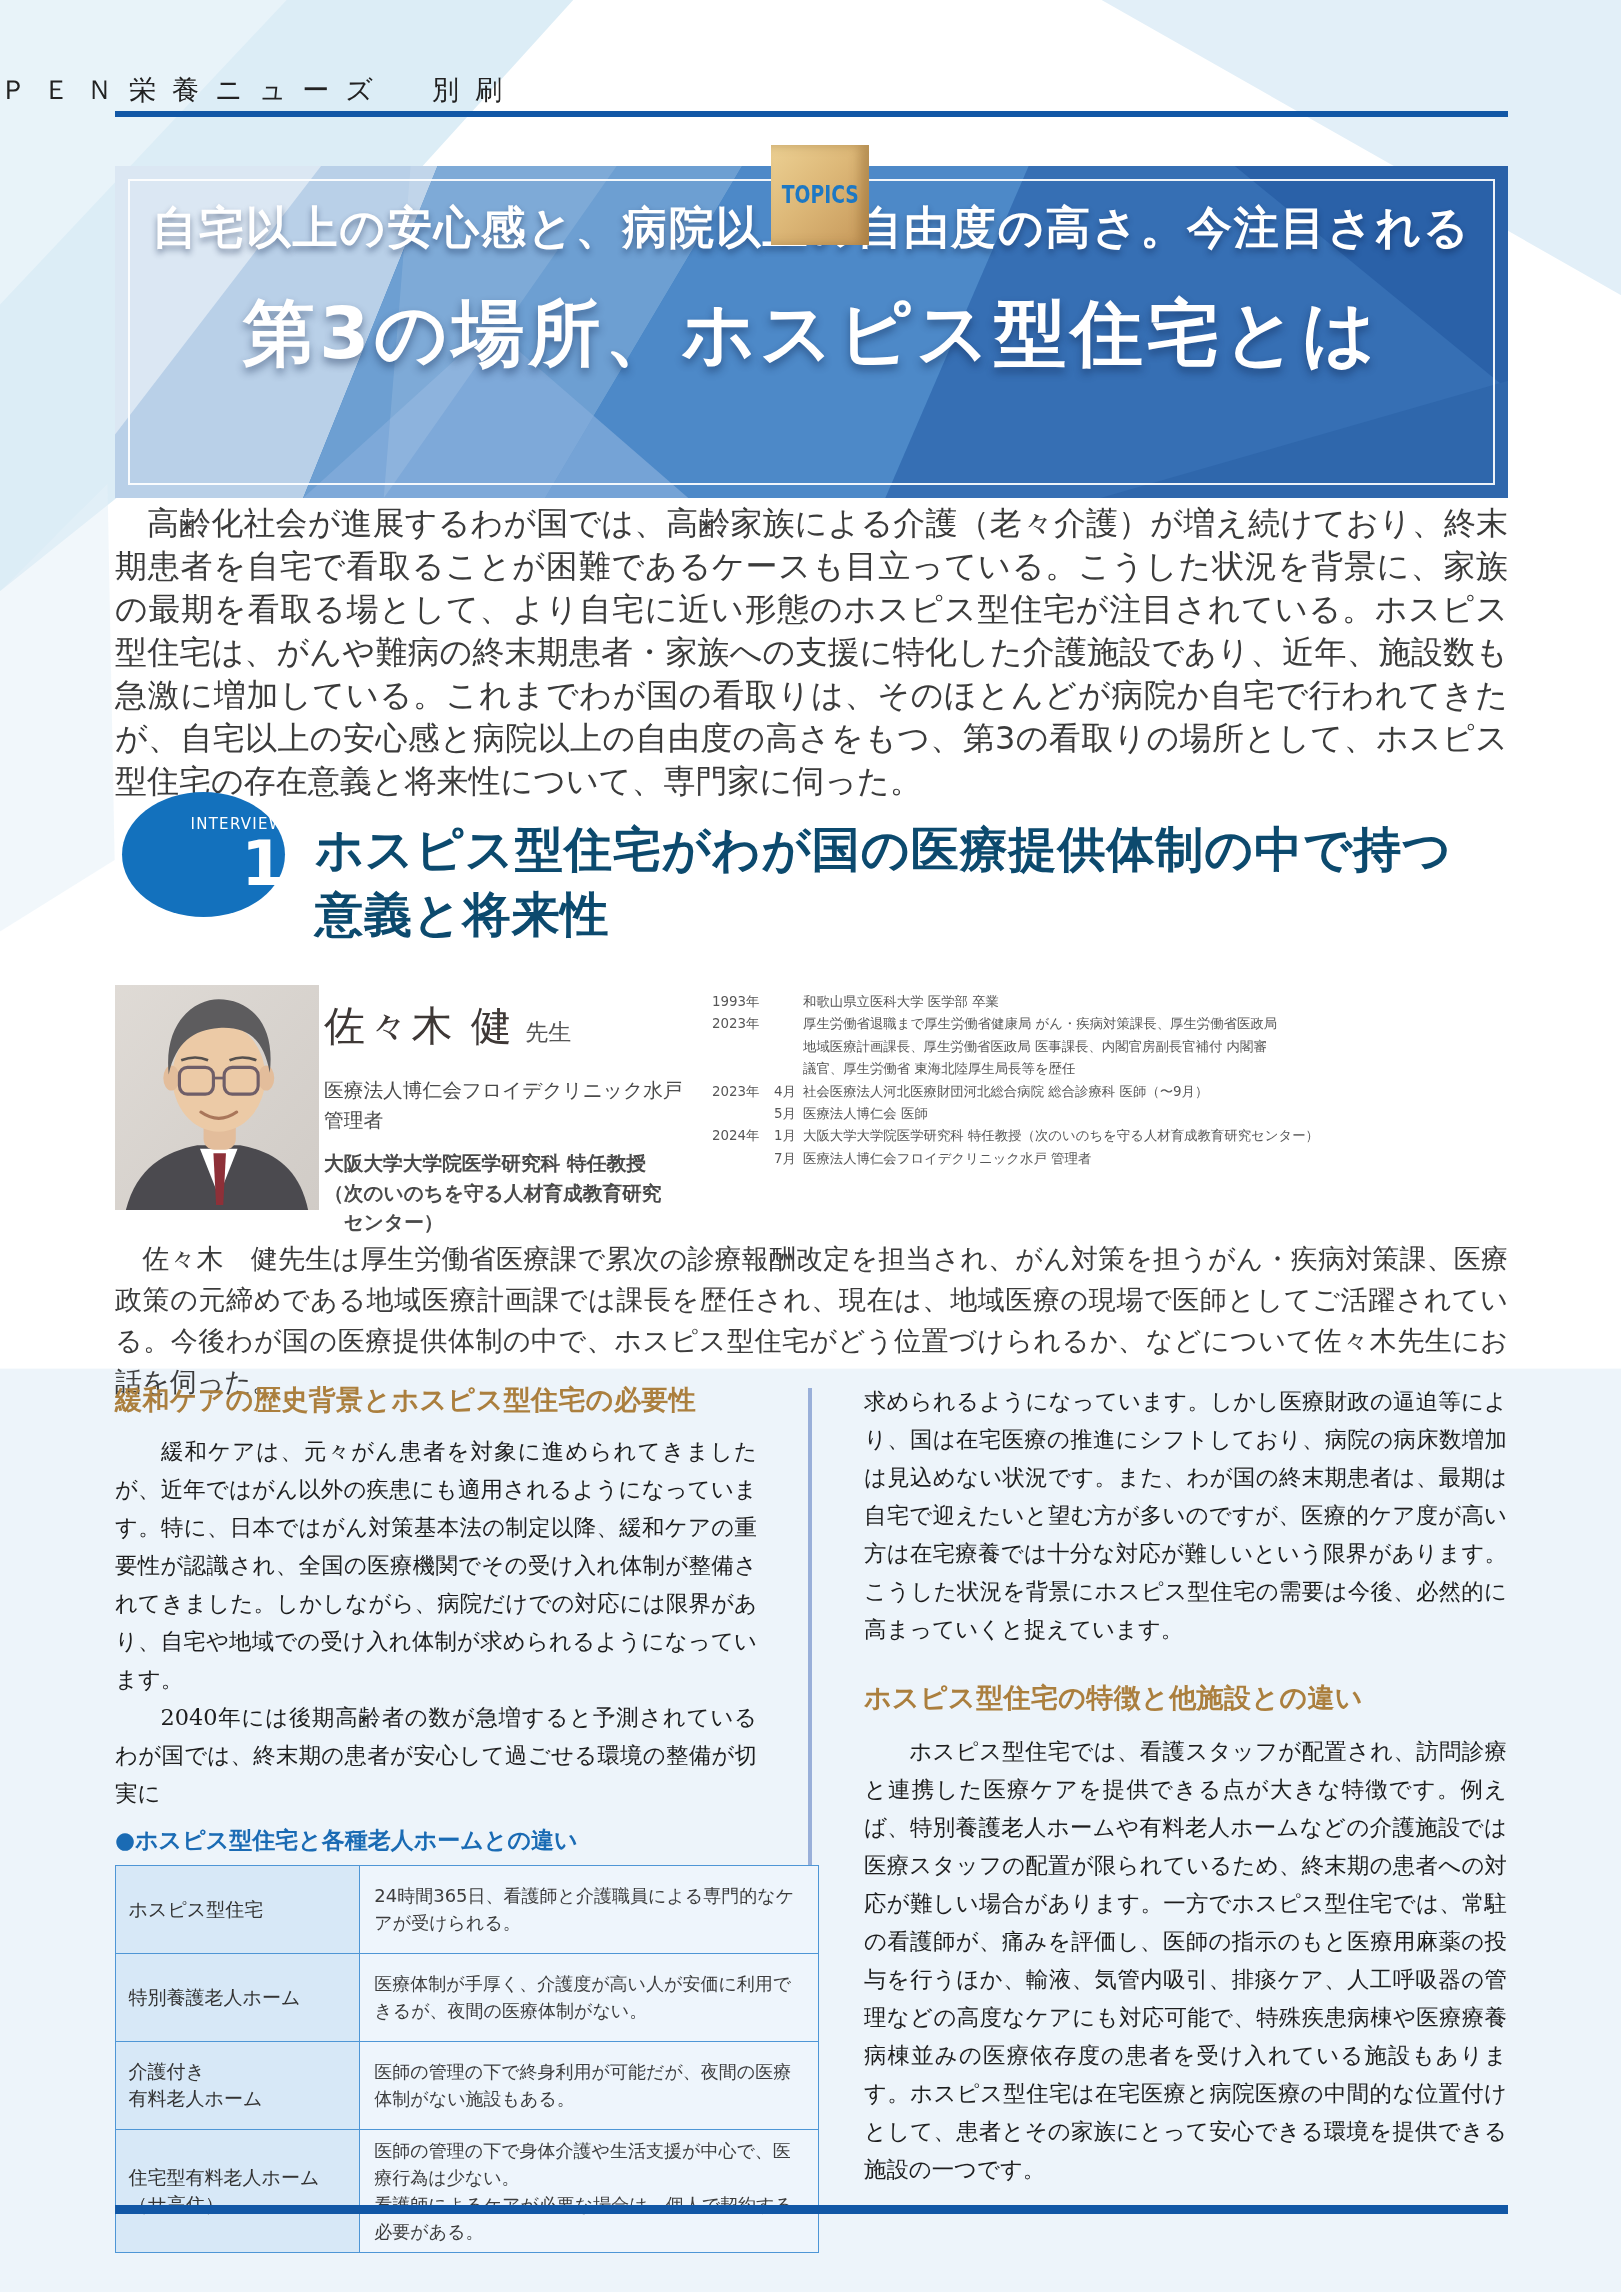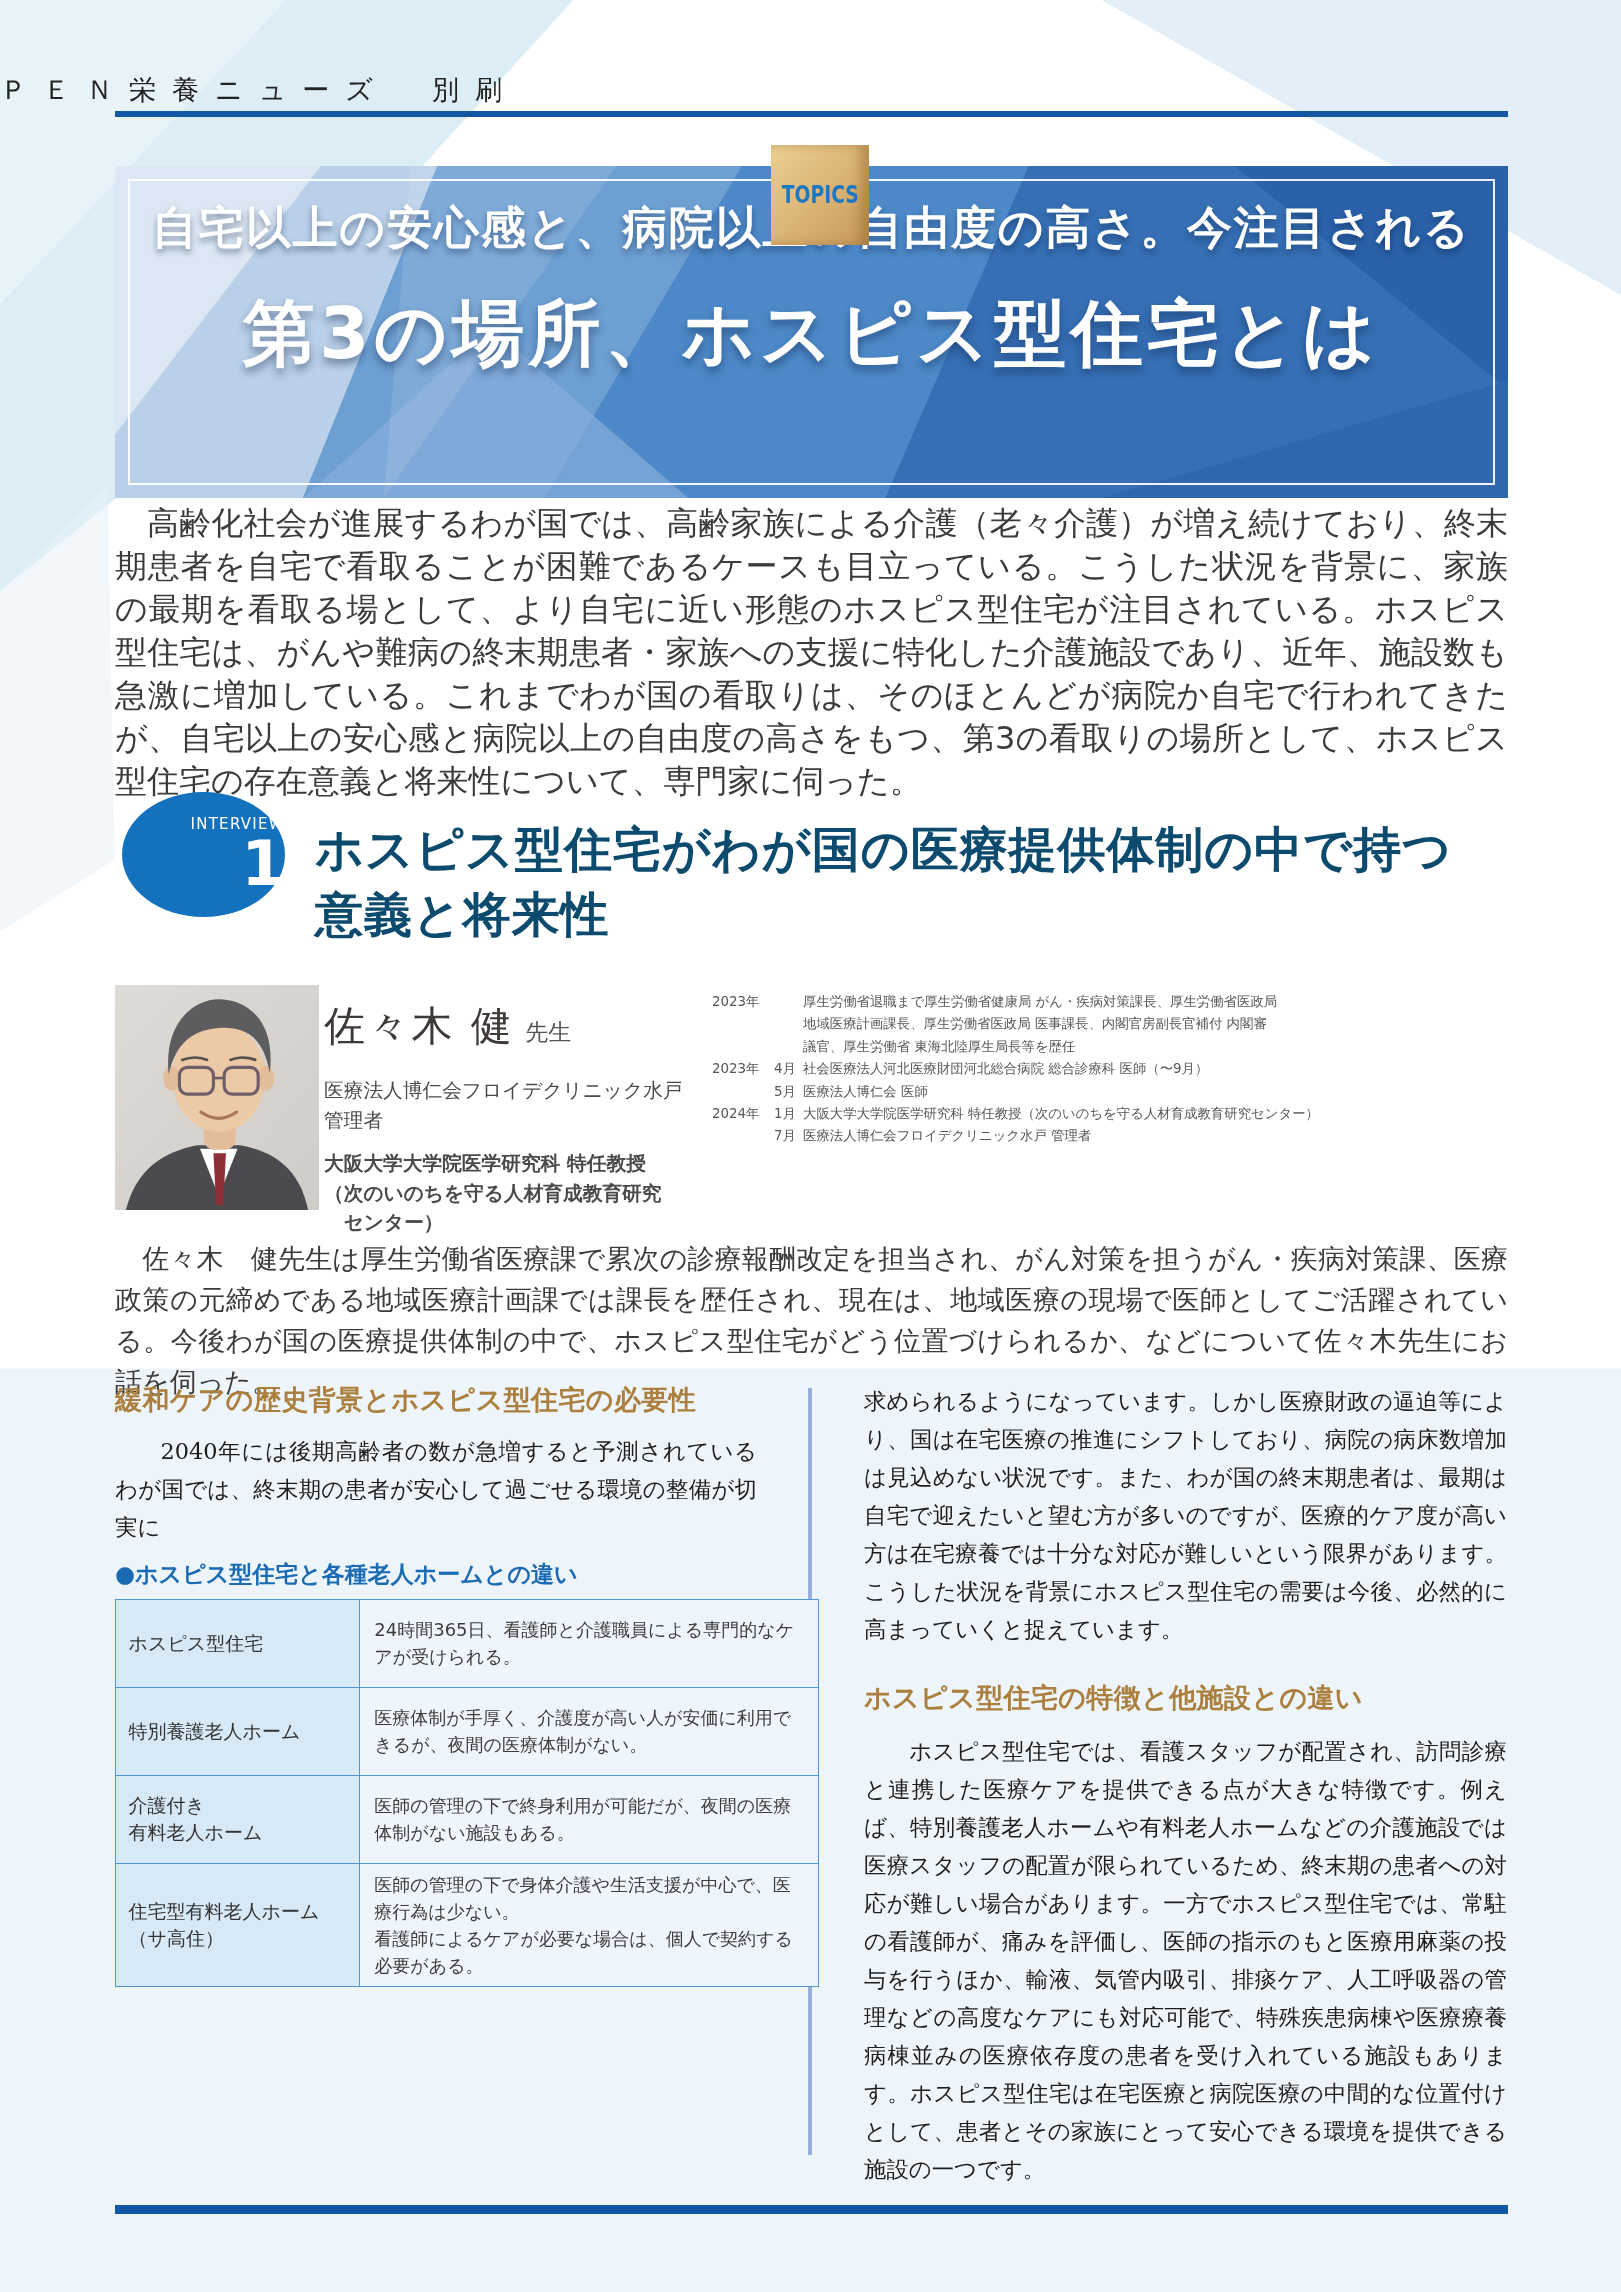--- a/index.html
+++ b/index.html
@@ -196,20 +196,25 @@
   <span class="nm">佐々木 健</span><span class="hn">先生</span>
 </div>
 <div class="abs affil1 pre">医療法人博仁会フロイデクリニック水戸
 管理者</div>
 <div class="abs affil2 pre">大阪大学大学院医学研究科 特任教授
 （次のいのちを守る人材育成教育研究
 　センター）</div>
 
 <div class="abs career">
   <div class="row">
+    <div class="cy">1993年</div>
+    <div class="cm"></div>
+    <div class="cd pre">和歌山県立医科大学 医学部 卒業</div>
+  </div>
+  <div class="row">
     <div class="cy">2023年</div>
     <div class="cm"></div>
     <div class="cd pre">厚生労働省退職まで厚生労働省健康局 がん・疾病対策課長、厚生労働省医政局
 地域医療計画課長、厚生労働省医政局 医事課長、内閣官房副長官補付 内閣審
 議官、厚生労働省 東海北陸厚生局長等を歴任</div>
   </div>
   <div class="row">
     <div class="cy">2023年</div>
     <div class="cm">4月</div>
     <div class="cd pre">社会医療法人河北医療財団河北総合病院 総合診療科 医師（〜9月）</div>
@@ -232,20 +237,21 @@
 </div>
 
 <div class="abs lead">
   <p>　佐々木　健先生は厚生労働省医療課で累次の診療報酬改定を担当され、がん対策を担うがん・疾病対策課、医療政策の元締めである地域医療計画課では課長を歴任され、現在は、地域医療の現場で医師としてご活躍されている。今後わが国の医療提供体制の中で、ホスピス型住宅がどう位置づけられるか、などについて佐々木先生にお話を伺った。</p>
 </div>
 
 <div class="abs col-divider"></div>
 
 <div class="abs col col-left">
   <h2 class="gold-heading">緩和ケアの歴史背景とホスピス型住宅の必要性</h2>
+  <p class="body-serif indent">　緩和ケアは、元々がん患者を対象に進められてきましたが、近年ではがん以外の疾患にも適用されるようになっています。特に、日本ではがん対策基本法の制定以降、緩和ケアの重要性が認識され、全国の医療機関でその受け入れ体制が整備されてきました。しかしながら、病院だけでの対応には限界があり、自宅や地域での受け入れ体制が求められるようになっています。</p>
   <p class="body-serif indent">　2040年には後期高齢者の数が急増すると予測されているわが国では、終末期の患者が安心して過ごせる環境の整備が切実に</p>
   <div class="table-caption">●ホスピス型住宅と各種老人ホームとの違い</div>
   <table class="compare">
     <tbody>
       <tr>
         <td class="cell-label pre">ホスピス型住宅</td>
         <td class="cell-desc pre">24時間365日、看護師と介護職員による専門的なケアが受けられる。</td>
       </tr>
       <tr>
         <td class="cell-label pre">特別養護老人ホーム</td>

